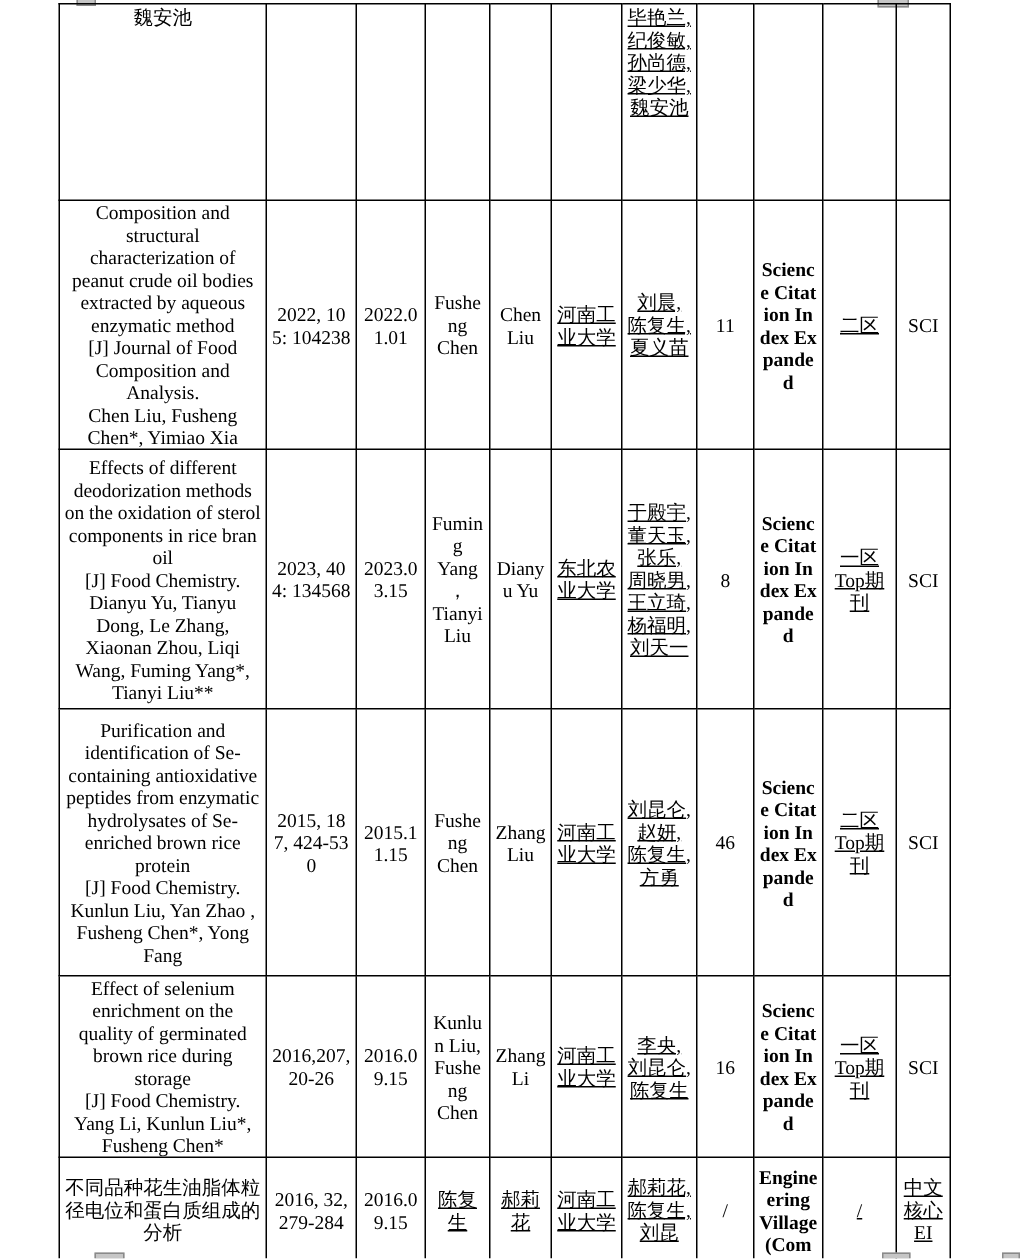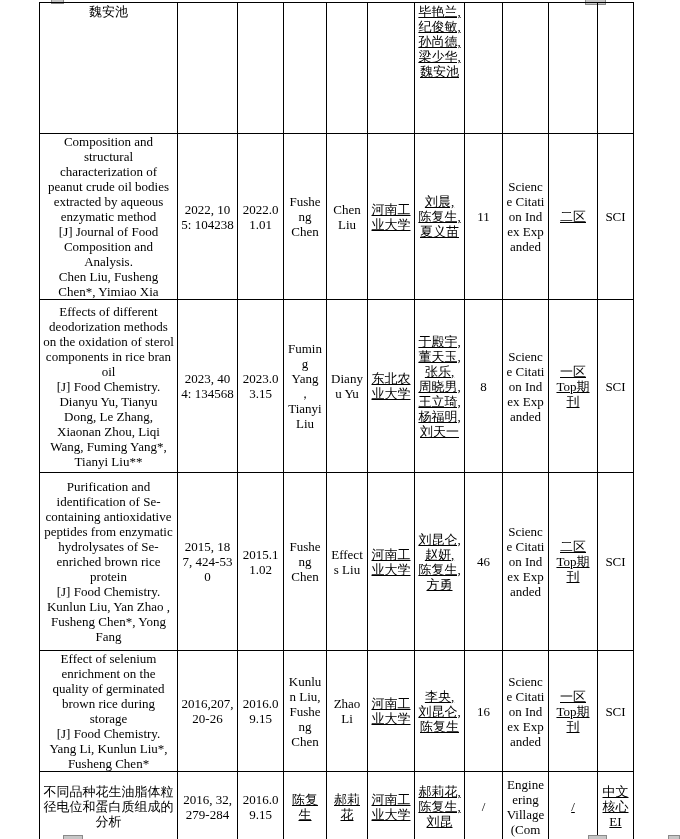--- a/index.html
+++ b/index.html
@@ -51,21 +51,21 @@
     overflow-wrap: break-word;
   }
   td.cjk-title {
     font-size: 13.5px;
     line-height: 22px;
     vertical-align: middle;
   }
   td.num  { word-break: break-all; }
   td.name { overflow-wrap: anywhere; }
   td.cjk  { font-size: 13.5px; line-height: 22px; overflow-wrap: anywhere; text-decoration: underline; }
-  td.idx  { word-break: break-all; padding: 0 6px; }
+  td.idx  { word-break: break-all; padding: 0 6px; font-weight: bold; }
   td.left-align { text-align: left; }
   td.tight-cjk  { line-height: 15.5px; }
   td.tight-cjk2 { line-height: 17.5px; }
   td.tight-en   { line-height: 14px; }
 
   
   .artifact {
     position: absolute;
     background: #c6c6c6;
     border: 1px solid #8a8a8a;
@@ -141,38 +141,38 @@
         <td class="num">8</td>
         <td class="idx">Science Citation Index Expanded</td>
         <td class="cjk">一区 Top期刊</td>
         <td class="num">SCI</td>
       </tr>
       <tr class="r4">
         <td class="col-title">Purification and identification of Se-containing antioxidative peptides from enzymatic hydrolysates of Se-enriched brown rice protein
 [J] Food Chemistry.
 Kunlun Liu, Yan Zhao , Fusheng Chen*, Yong Fang</td>
         <td class="num">2015, 187, 424-530</td>
-        <td class="num">2015.11.02</td>
+        <td class="num">2015.11.15</td>
         <td class="name">Fusheng Chen</td>
-        <td class="name">Effects Liu</td>
+        <td class="name">Zhang Liu</td>
         <td class="cjk">河南工业大学</td>
         <td class="cjk">刘昆仑, 赵妍, 陈复生, 方勇</td>
         <td class="num">46</td>
         <td class="idx">Science Citation Index Expanded</td>
         <td class="cjk">二区 Top期刊</td>
         <td class="num">SCI</td>
       </tr>
       <tr class="r5">
         <td class="col-title">Effect of selenium enrichment on the quality of germinated brown rice during storage
 [J] Food Chemistry.
 Yang Li, Kunlun Liu*, Fusheng Chen*</td>
         <td class="num">2016,207,20-26</td>
         <td class="num">2016.09.15</td>
         <td class="name">Kunlun Liu, Fusheng Chen</td>
-        <td class="name">Zhao Li</td>
+        <td class="name">Zhang Li</td>
         <td class="cjk">河南工业大学</td>
         <td class="cjk">李央, 刘昆仑, 陈复生</td>
         <td class="num">16</td>
         <td class="idx">Science Citation Index Expanded</td>
         <td class="cjk">一区 Top期刊</td>
         <td class="num">SCI</td>
       </tr>
       <tr class="r6">
         <td class="col-title cjk-title">不同品种花生油脂体粒径电位和蛋白质组成的分析</td>
         <td class="num">2016, 32, 279-284</td>

